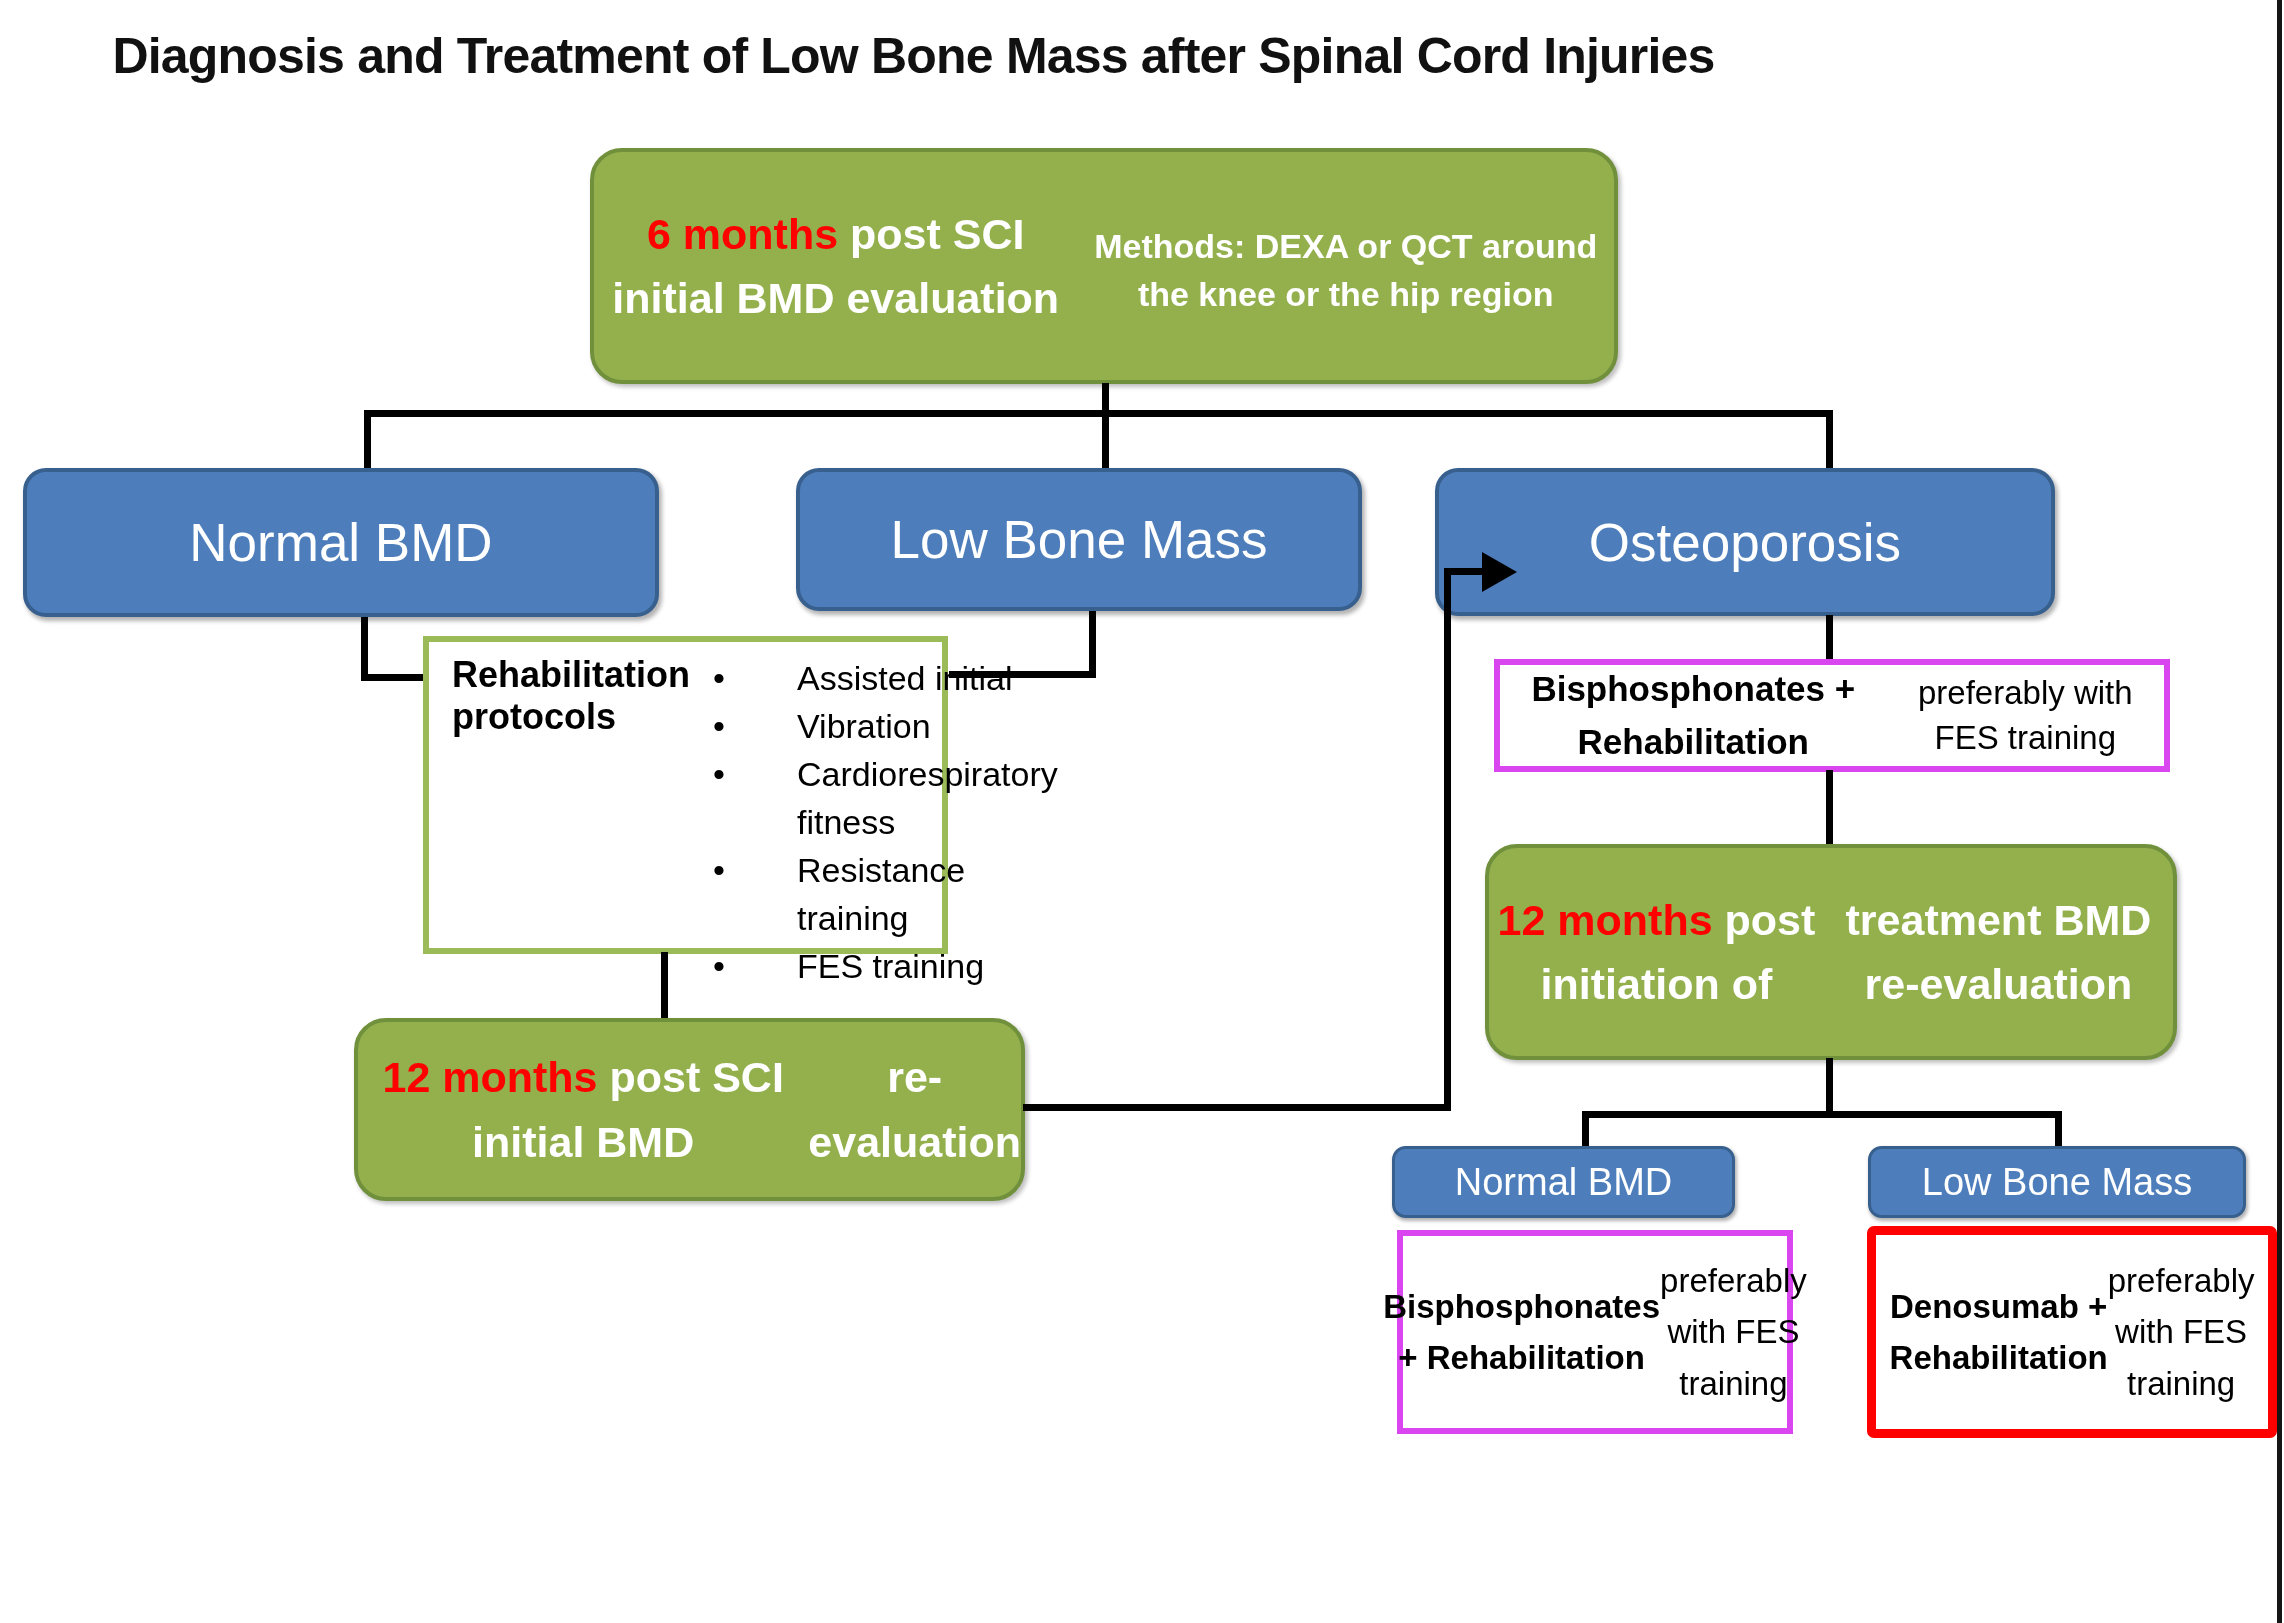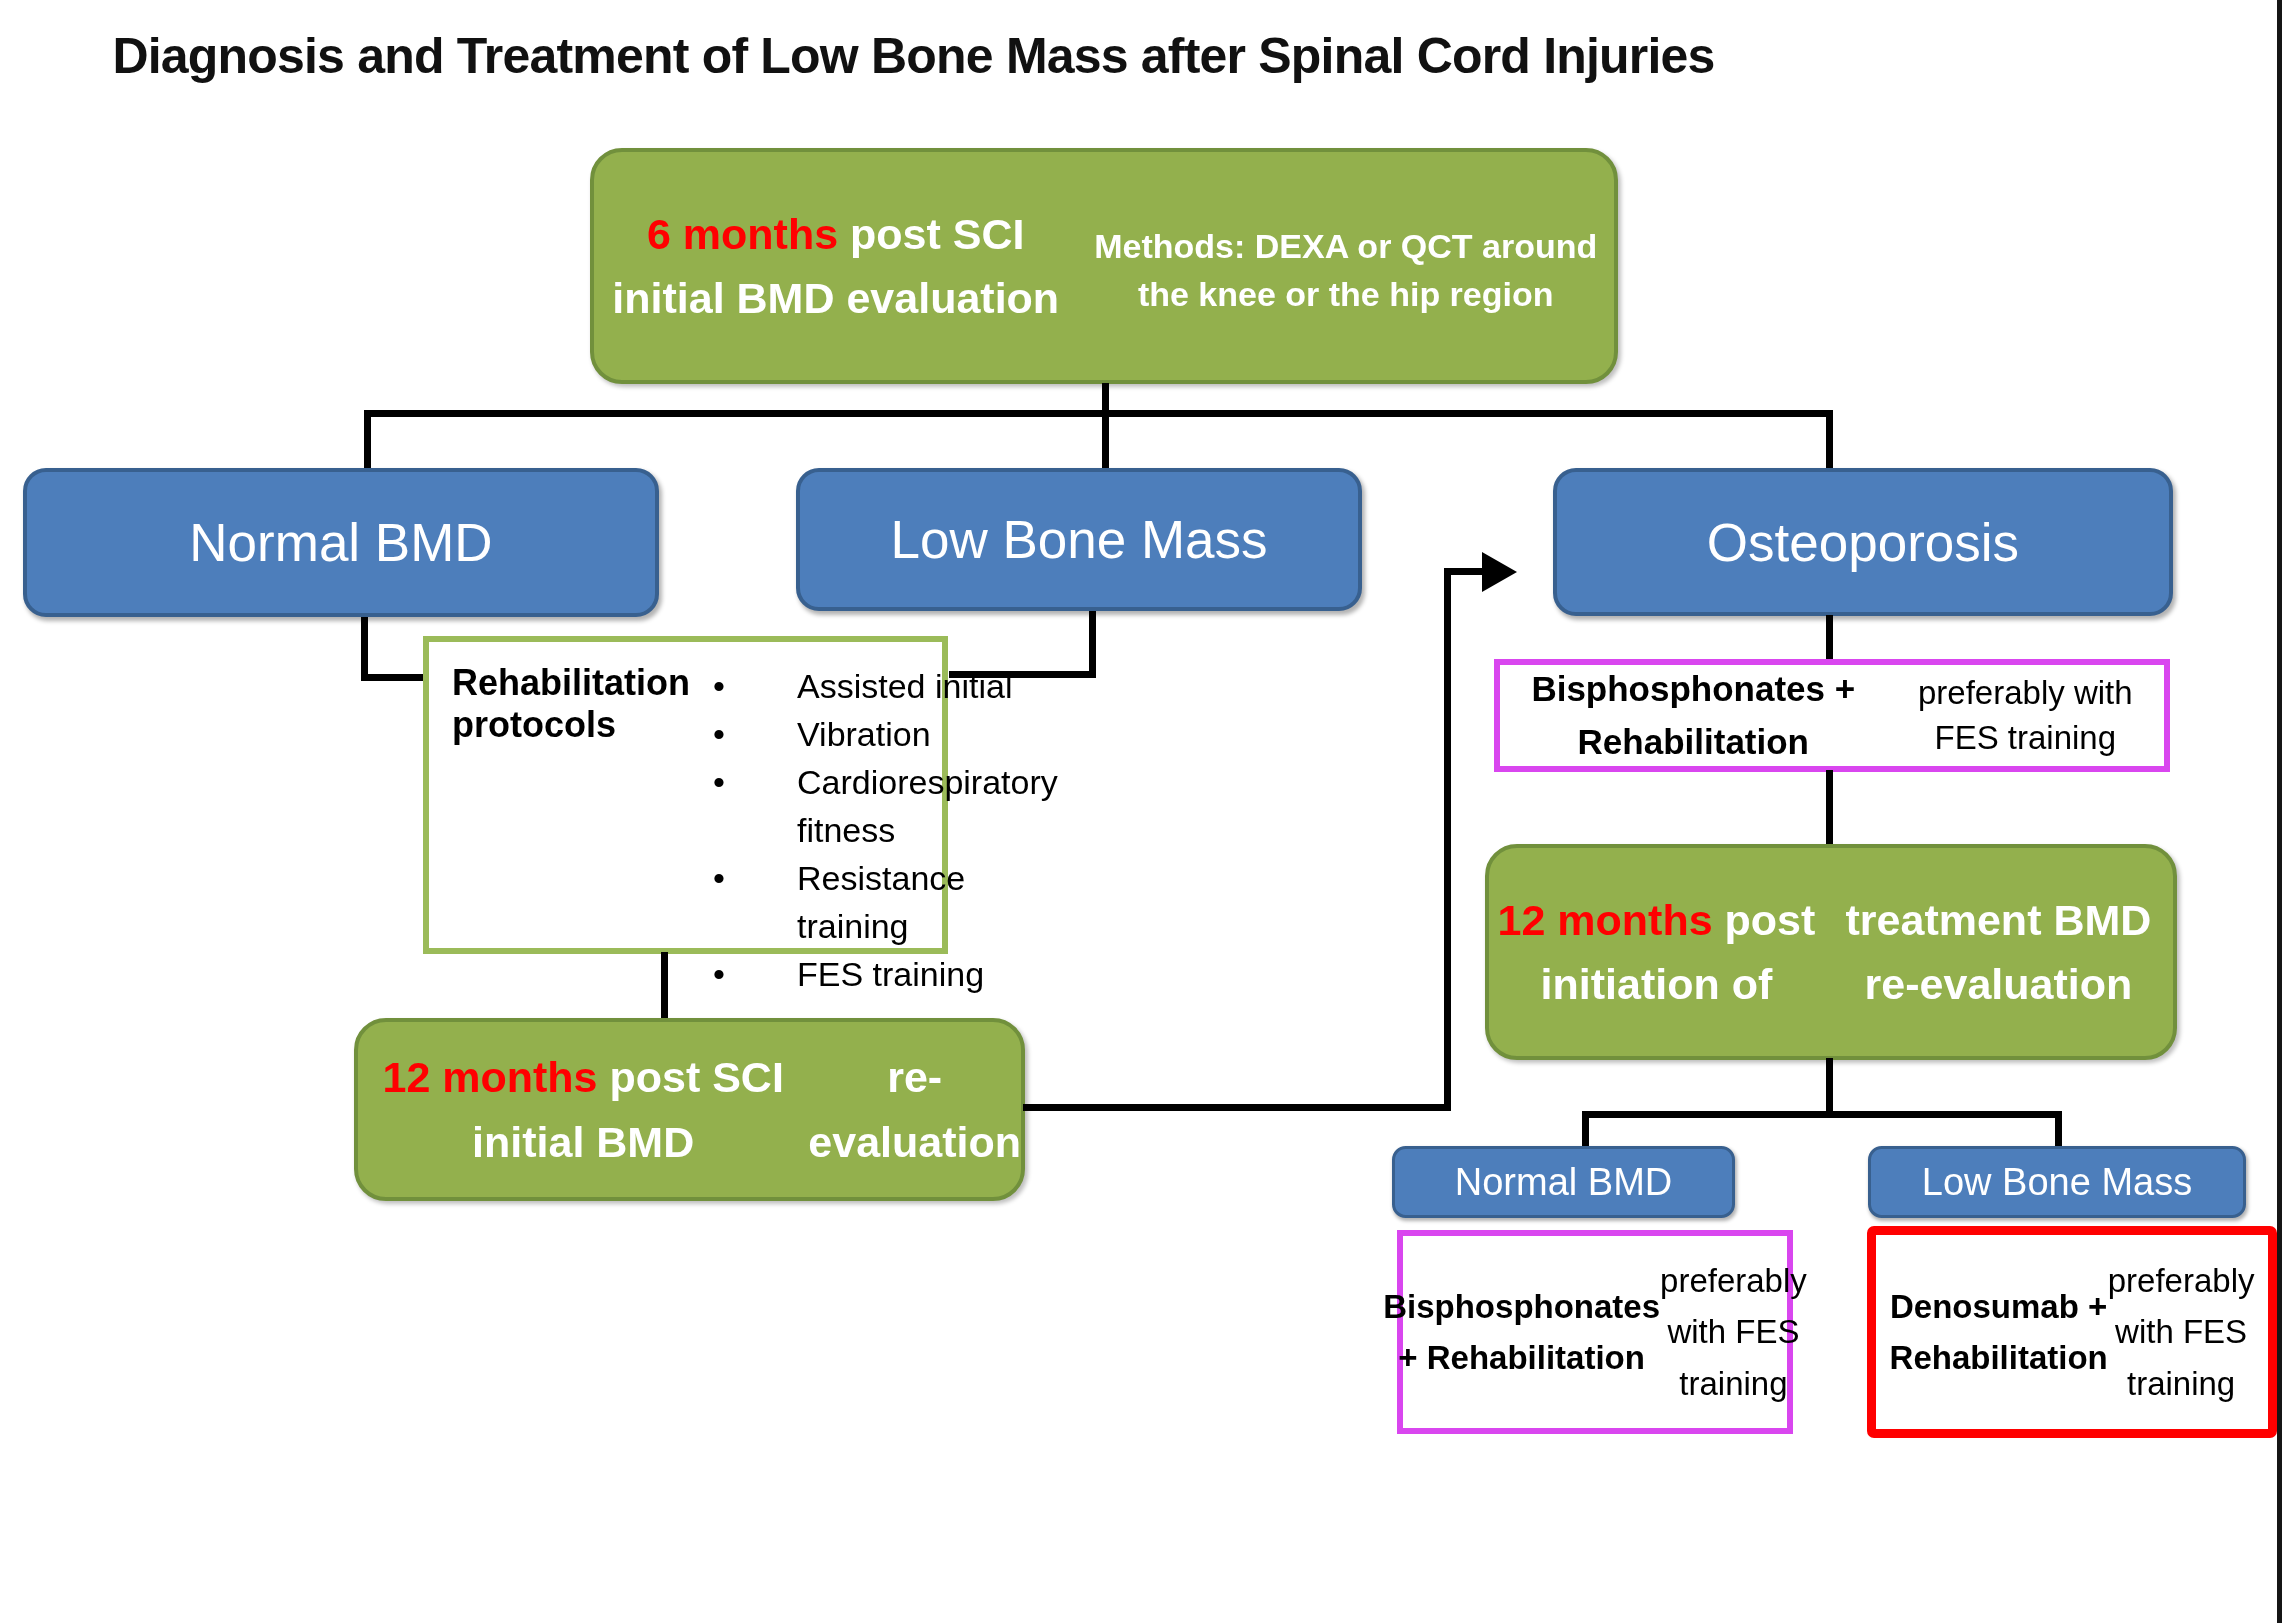--- a/index.html
+++ b/index.html
@@ -29,21 +29,21 @@
     background:#4D7EBB;border:4.6px solid #38608F;border-radius:23px;
     color:#fff;font-size:53px;
     box-shadow:2.3px 3.8px 4.6px rgba(0,0,0,0.3);
   }
   .blue.small{border-radius:13.7px;border-width:3.8px;font-size:38px;box-shadow:1.5px 2.3px 3.8px rgba(0,0,0,0.3);}
   .outlined{background:#fff;color:#000;}
   .outline-green{border:6px solid #9BBB59;}
   .outline-blue{border:6px solid #d946ef;}
   .outline-red{border:9px solid #FF0000;}
   
-  #rehab{align-items:flex-start;justify-content:flex-start;padding:20px 15px 15px 23px;text-align:left;}
+  #rehab{align-items:flex-start;justify-content:flex-start;padding:12px 15px 15px 23px;text-align:left;}
   #rehab .rtitle{font-size:36px;font-weight:bold;margin-bottom:10.7px;}
   #rehab ul{list-style:none;margin:0;padding:0;}
   #rehab li{position:relative;font-size:34px;line-height:48px;padding-left:107px;}
   #rehab li::before{content:"\2022";position:absolute;left:23px;top:0;font-size:34px;}
   
   .bisph1-l1{font-size:35px;font-weight:bold;line-height:1.5;}
   .bisph1-l2{font-size:33px;line-height:1.35;}
   .treat{font-size:33px;line-height:1.55;padding:10.7px 13.7px;}
   .treat .tb{font-weight:bold;}
   
@@ -68,21 +68,21 @@
   </div>
 
   <div class="line" style="left:1102px;top:383px;width:6.9px;height:30px;"></div>
   <div class="line" style="left:364px;top:410px;width:1469px;height:6.9px;"></div>
   <div class="line" style="left:364px;top:410px;width:6.9px;height:61px;"></div>
   <div class="line" style="left:1102px;top:410px;width:6.9px;height:61px;"></div>
   <div class="line" style="left:1826px;top:410px;width:6.9px;height:61px;"></div>
 
   <div class="node blue" style="left:23px;top:468px;width:636px;height:149px;">Normal BMD</div>
   <div class="node blue" style="left:796px;top:468px;width:566px;height:143px;">Low Bone Mass</div>
-  <div class="node blue" style="left:1553px;top:468px;width:620px;height:148px;">Osteoporosis</div>
+  <div class="node blue" style="left:1435px;top:468px;width:620px;height:148px;">Osteoporosis</div>
 
   <div class="line" style="left:361px;top:617px;width:6.9px;height:63px;"></div>
   <div class="line" style="left:361px;top:674px;width:67px;height:6.9px;"></div>
   <div class="line" style="left:1089px;top:611px;width:6.9px;height:66px;"></div>
   <div class="line" style="left:949px;top:671px;width:147px;height:6.9px;"></div>
 
   <div class="node outlined outline-green" id="rehab" style="left:423px;top:636px;width:525px;height:318px;">
     <div class="rtitle">Rehabilitation protocols</div>
     <ul>
       <li>Assisted initial</li>

